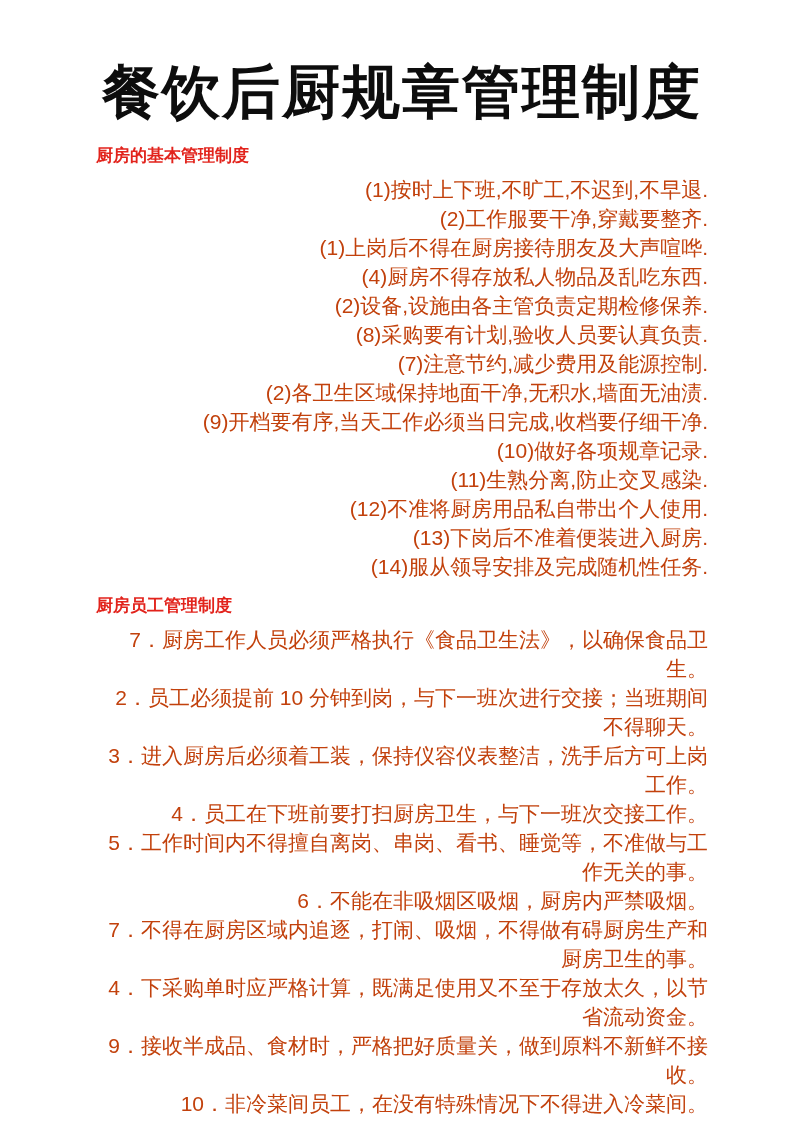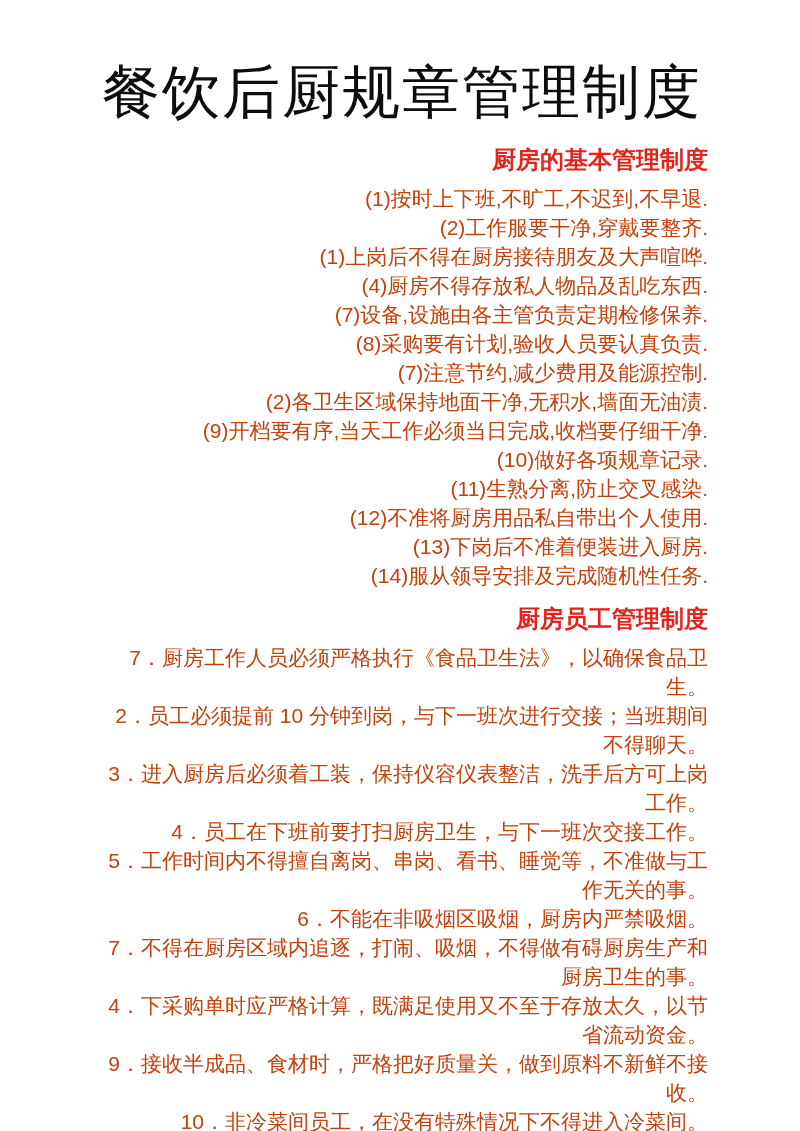--- a/index.html
+++ b/index.html
@@ -15,34 +15,34 @@
   }
   .page {
     box-sizing: border-box;
     width: 800px;
     height: 1131px;
     padding: 60px 92px 20px 96px;
     background: #ffffff;
   }
   .doc-title {
     font-family: "DejaVu Serif", "Liberation Serif", serif;
-    font-weight: 400;
+    font-weight: 700;
     font-size: 58px;
     line-height: 1.12;
     letter-spacing: 2px;
     color: #0d0d0d;
     text-align: center;
     margin: 0 0 20px 0;
     white-space: nowrap;
   }
   .section-heading {
     color: #e2231c;
-    font-size: 24px;
+    font-size: 17px;
     font-weight: 700;
-    text-align: right;
+    text-align: left;
     line-height: 1.25;
     margin: 14px 0 9px 0;
   }
   .rule-list {
     margin: 0;
     padding: 0;
   }
   .rule-list p {
     margin: 0;
     padding: 0;
@@ -59,21 +59,21 @@
 
   <h1 class="doc-title">餐饮后厨规章管理制度</h1>
 
   <h2 class="section-heading">厨房的基本管理制度</h2>
 
   <div class="rule-list">
     <p>(1)按时上下班,不旷工,不迟到,不早退.</p>
     <p>(2)工作服要干净,穿戴要整齐.</p>
     <p>(1)上岗后不得在厨房接待朋友及大声喧哗.</p>
     <p>(4)厨房不得存放私人物品及乱吃东西.</p>
-    <p>(7)设备,设施由各主管负责定期检修保养.</p>
+    <p>(2)设备,设施由各主管负责定期检修保养.</p>
     <p>(8)采购要有计划,验收人员要认真负责.</p>
     <p>(7)注意节约,减少费用及能源控制.</p>
     <p>(2)各卫生区域保持地面干净,无积水,墙面无油渍.</p>
     <p>(9)开档要有序,当天工作必须当日完成,收档要仔细干净.</p>
     <p>(10)做好各项规章记录.</p>
     <p>(11)生熟分离,防止交叉感染.</p>
     <p>(12)不准将厨房用品私自带出个人使用.</p>
     <p>(13)下岗后不准着便装进入厨房.</p>
     <p>(14)服从领导安排及完成随机性任务.</p>
   </div>

